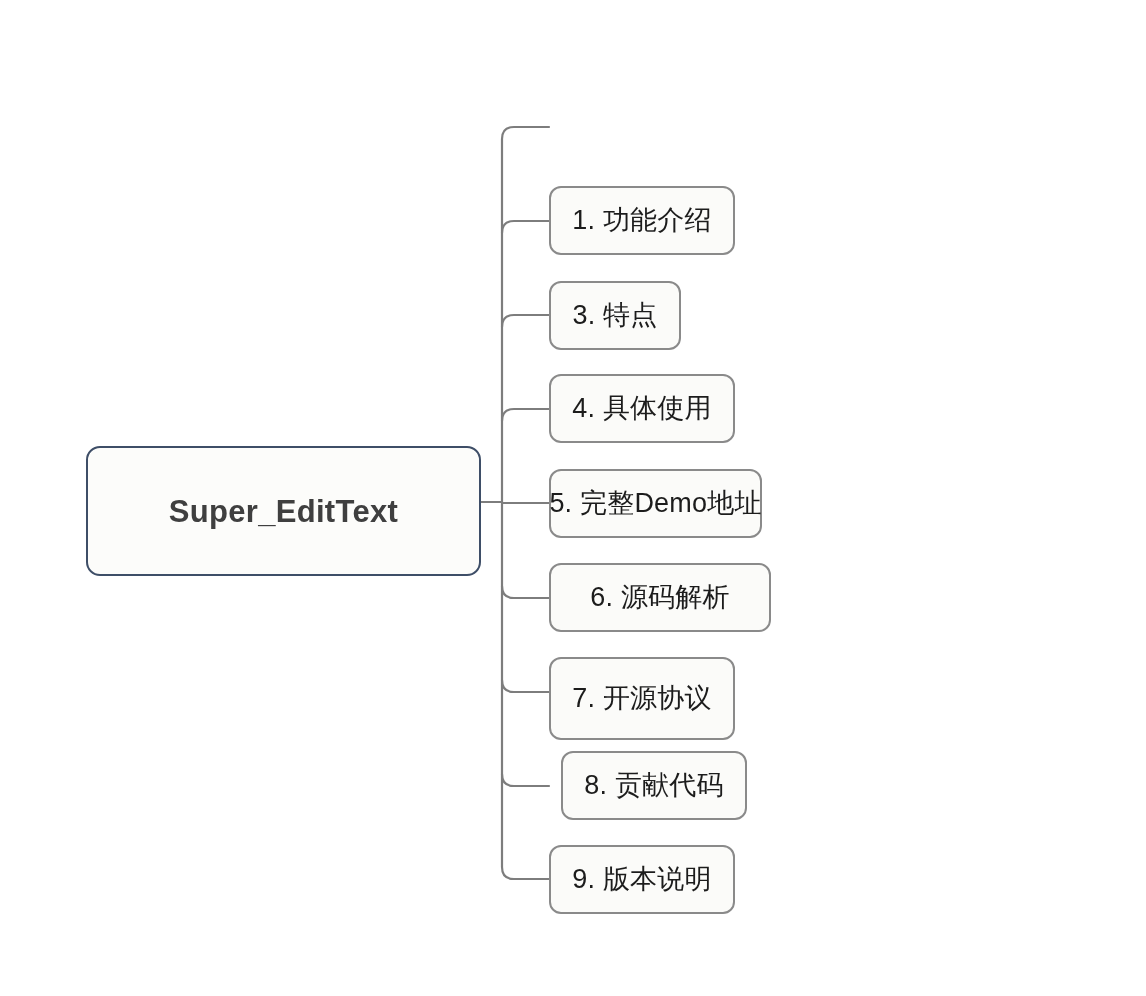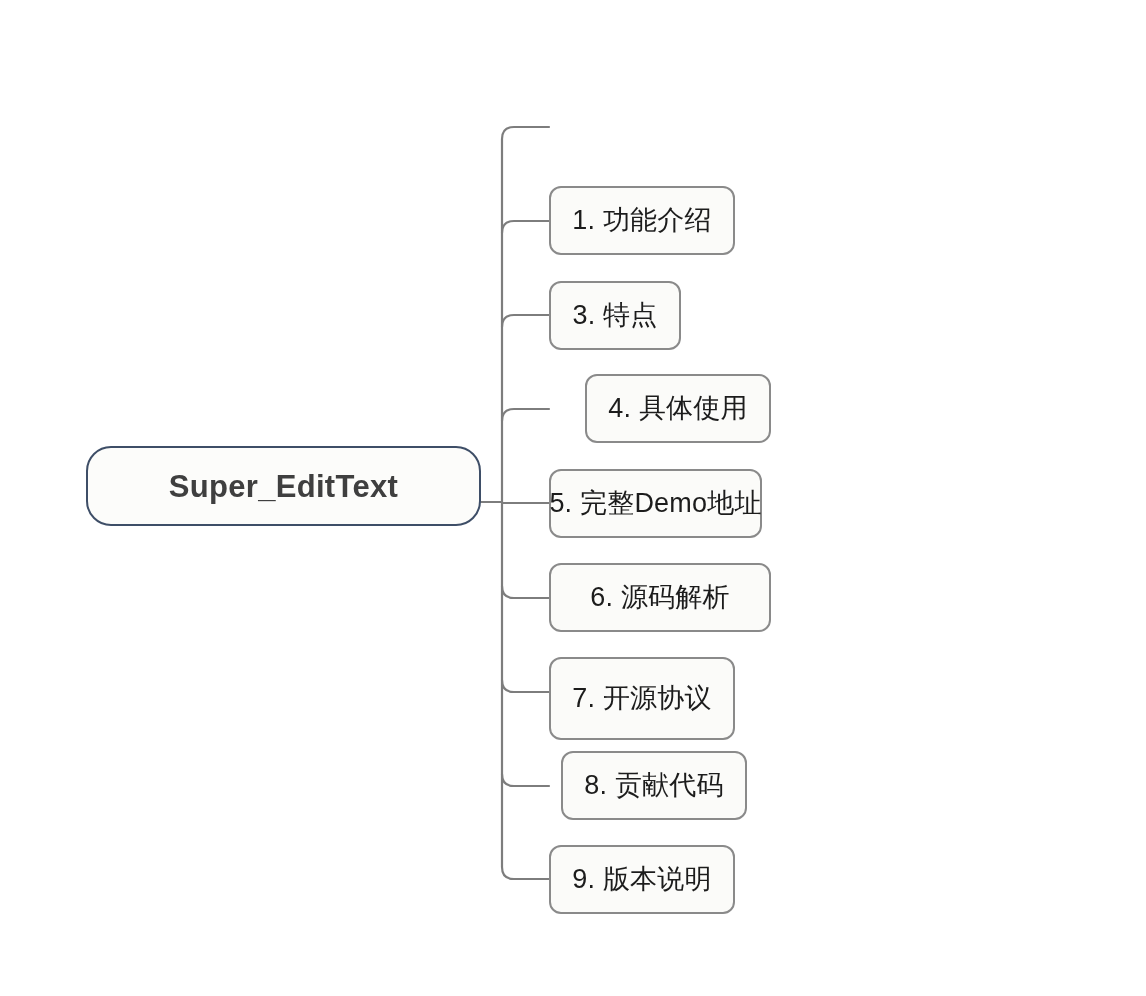--- a/index.html
+++ b/index.html
@@ -41,23 +41,23 @@
   .node-label {
     color: #1c1c1c;
     font-size: 27px;
     line-height: 1;
     letter-spacing: 0.2px;
   }
   #root-node {
     left: 86px;
     top: 446px;
     width: 395px;
-    height: 80px;
+    height: 130px;
     border: 2.5px solid #3e4e67;
-    border-radius: 25px;
+    border-radius: 14px;
     background: #fcfcfa;
   }
   #root-node .root-label {
     color: #3f3f3f;
     font-size: 31px;
     font-weight: bold;
     line-height: 1;
     letter-spacing: 0.3px;
   }
 </style>
@@ -99,21 +99,21 @@
 
 
   <div class="node" style="left:549px; top:186px; width:186px; height:69px;">
     <span class="node-label">1. 功能介绍</span>
   </div>
 
   <div class="node" style="left:549px; top:281px; width:132px; height:69px;">
     <span class="node-label">3. 特点</span>
   </div>
 
-  <div class="node" style="left:549px; top:374px; width:186px; height:69px;margin-left:36px;">
+  <div class="node" style="left:549px; top:374px; width:186px; height:69px;">
     <span class="node-label">4. 具体使用</span>
   </div>
 
   <div class="node" style="left:549px; top:469px; width:213px; height:69px;">
     <span class="node-label">5. 完整Demo地址</span>
   </div>
 
   <div class="node" style="left:549px; top:563px; width:222px; height:69px;">
     <span class="node-label">6. 源码解析</span>
   </div>

